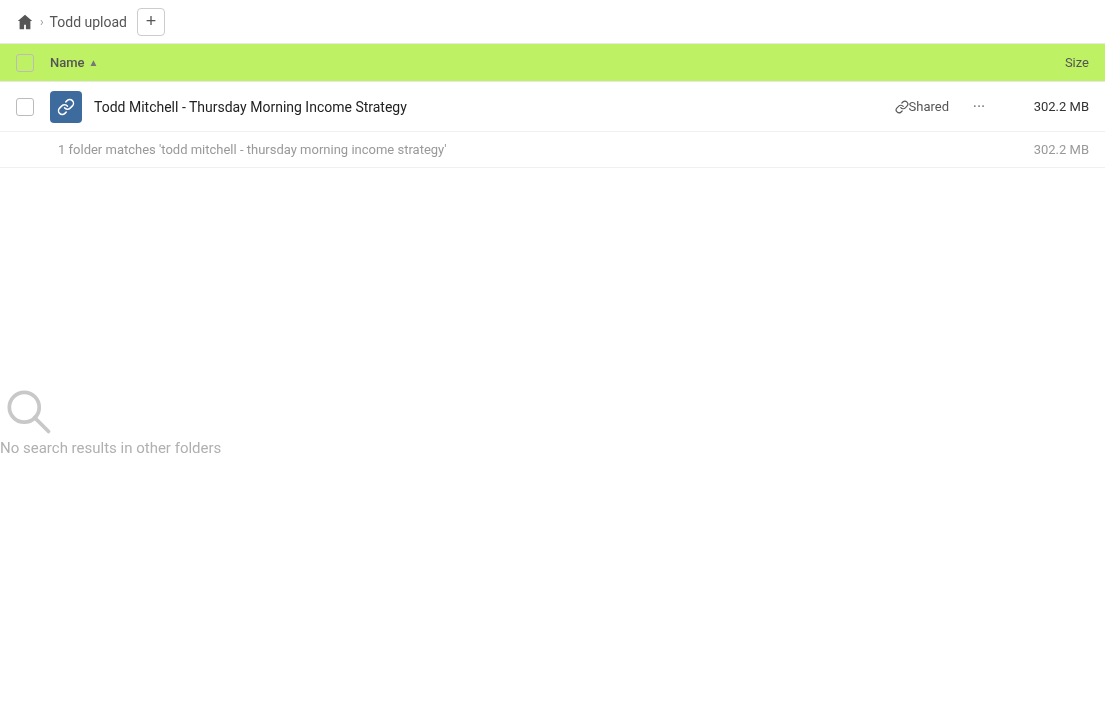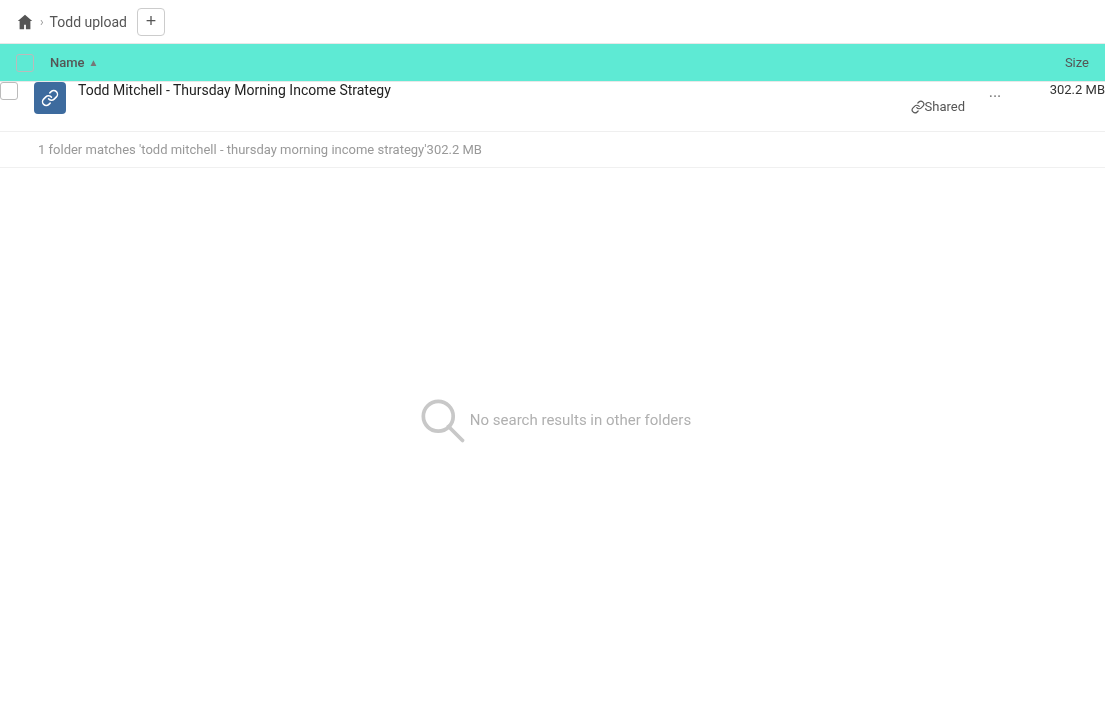--- a/index.html
+++ b/index.html
@@ -64,21 +64,21 @@
       font-size: 18px;
       background: #fff;
     }
 
     .table-header {
       display: flex;
       align-items: center;
       padding: 8px 16px;
       border-bottom: 1px solid #e8e8e8;
       height: 38px;
-      background: #5eead4;
+      background: #bef264;
     }
 
     .header-checkbox {
       width: 18px;
       height: 18px;
       border: 1.5px solid #bbb;
       border-radius: 3px;
       margin-right: 16px;
       cursor: pointer;
       flex-shrink: 0;
@@ -103,21 +103,22 @@
     .header-size {
       color: #555;
       font-size: 13px;
       font-weight: 400;
       width: 100px;
       text-align: right;
     }
 
     .file-row {
       display: flex;
-      padding: 0 0;
+      align-items: center;
+      padding: 0 16px;
       height: 50px;
       border-bottom: 1px solid #efefef;
       cursor: pointer;
     }
 
     .row-checkbox {
       width: 18px;
       height: 18px;
       border: 1.5px solid #bbb;
       border-radius: 3px;
@@ -182,31 +183,32 @@
     }
 
     .file-size {
       width: 80px;
       text-align: right;
       color: #333;
       font-size: 13px;
     }
 
     .summary-row {
-      padding: 10px 16px 10px 38px;
+      padding: 10px 16px 10px 58px;
       color: #999;
       font-size: 13px;
       display: flex;
-      justify-content: flex-start;
+      justify-content: space-between;
       border-bottom: 1px solid #f0f0f0;
     }
 
     .empty-state {
       display: flex;
-      align-items: center;
+      flex-direction: column;
+      align-items: flex-start;
       justify-content: center;
       height: calc(720px - 44px - 38px - 50px - 40px - 44px);
       color: #bbb;
       gap: 0;
     }
 
     .empty-search-icon {
       width: 56px;
       height: 56px;
       color: #c8c8c8;

